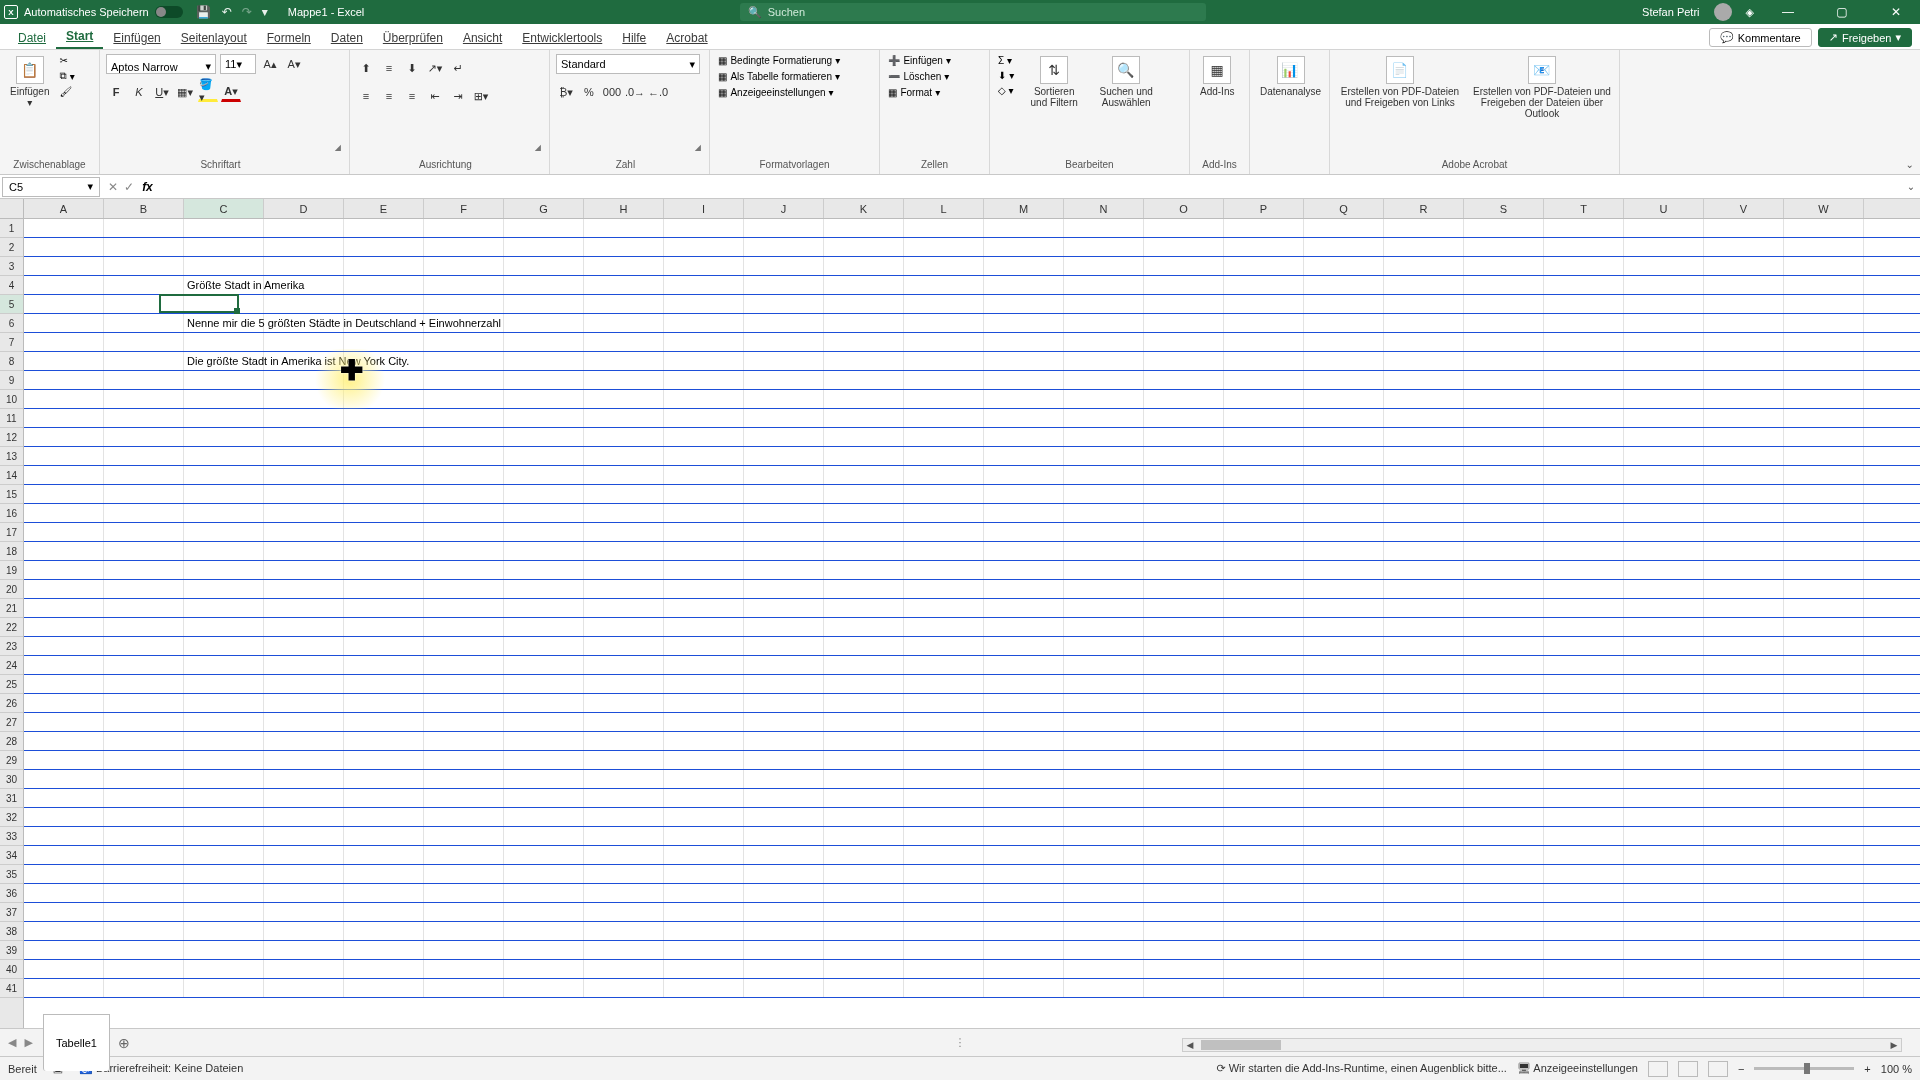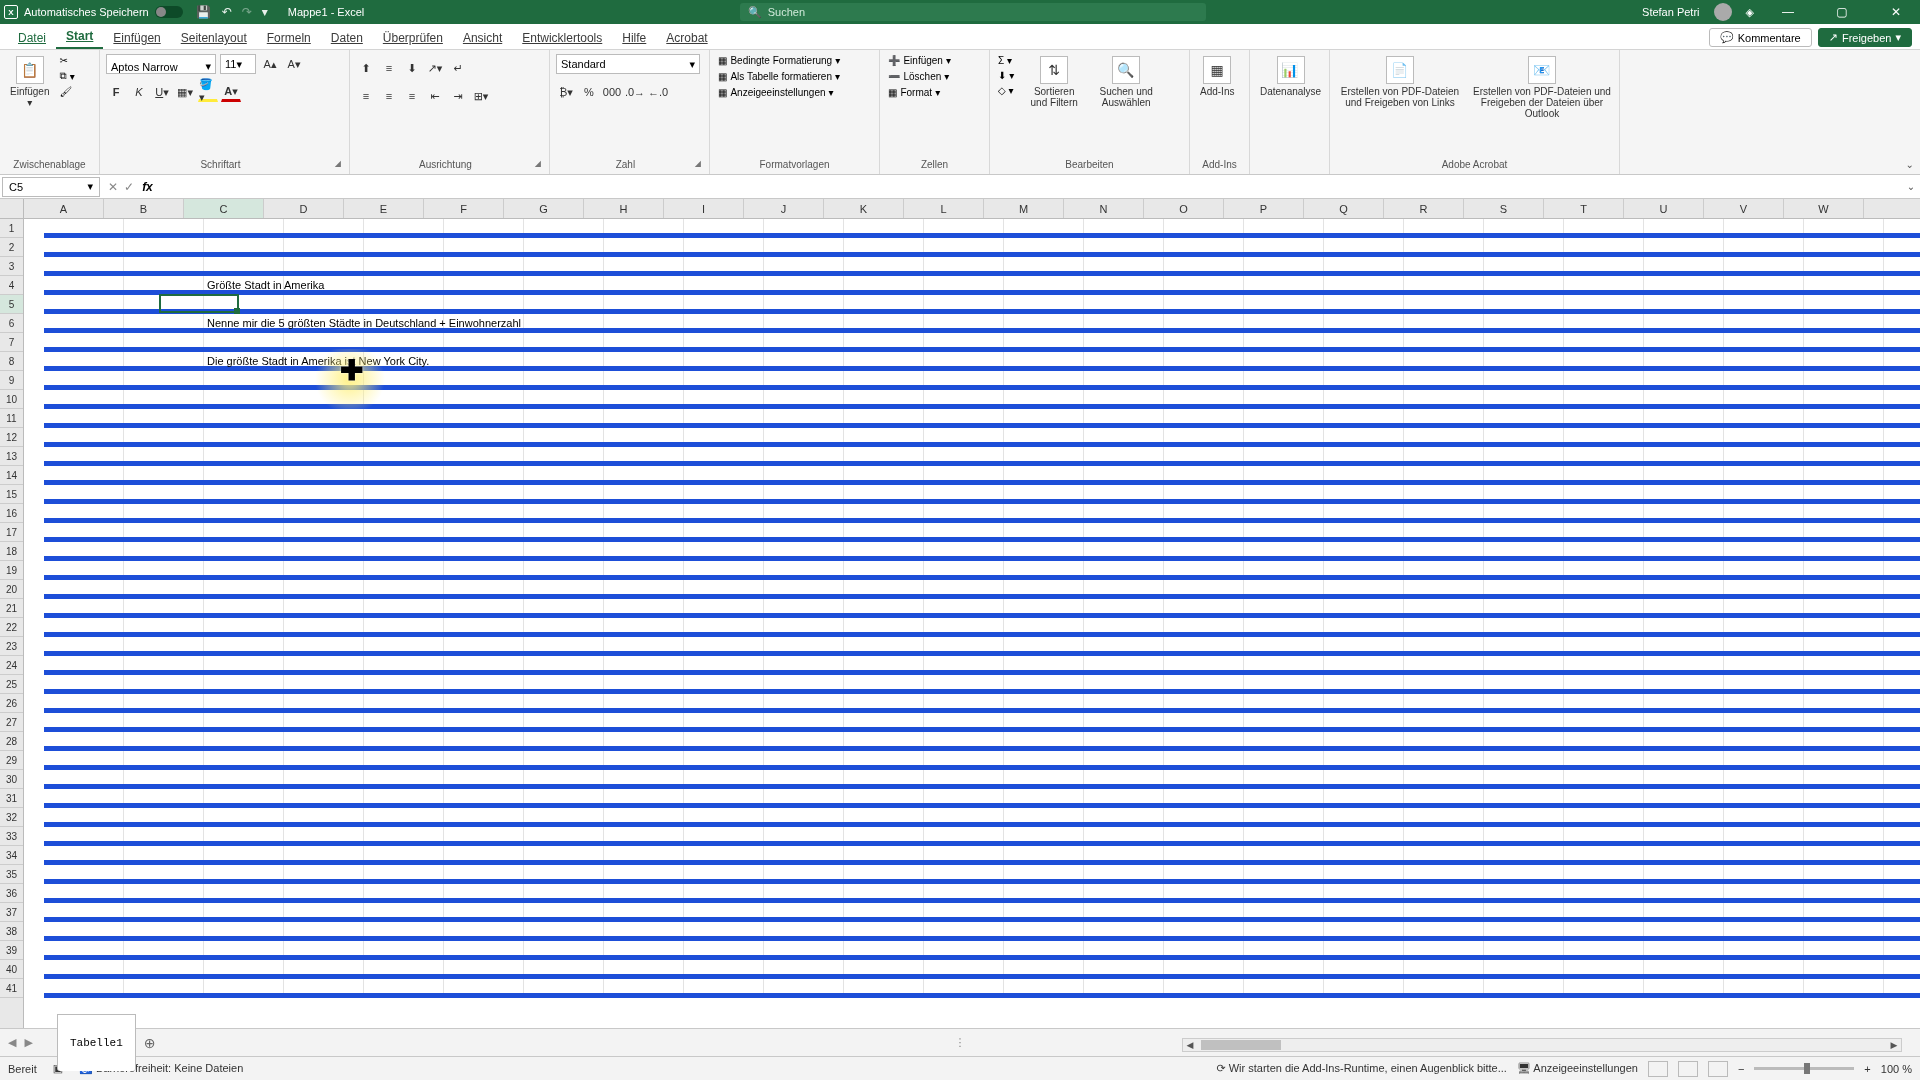--- a/index.html
+++ b/index.html
@@ -24,21 +24,21 @@
 .tabs-row .tab { padding: 4px 10px; color: #3b3b3b; cursor: pointer; text-decoration: underline; }
 .tabs-row .tab.file { color: #1f6b3f; }
 .tabs-row .tab.active { border-bottom: 2px solid #1f6b3f; color: #1f6b3f; font-weight: 600; }
 .tabs-row .right-actions { margin-left: auto; display: flex; gap: 6px; align-items: center; padding-bottom: 2px; }
 .tabs-row .pill { padding: 2px 10px; border: 1px solid #bbb; border-radius: 3px; font-size: 11px; display: flex; align-items: center; gap: 4px; }
 .tabs-row .pill.share { background: #1f6b3f; color: #fff; border-color: #1f6b3f; }
 
 
 .ribbon { height: 125px; background: #f5f5f5; border-bottom: 1px solid #c8c8c8; display: flex; position: relative; }
 .ribbon-group { border-right: 1px solid #d8d8d8; padding: 4px 6px 2px 6px; display: flex; flex-direction: column; justify-content: space-between; }
-.ribbon-group .label { text-align: center; font-size: 10px; color: #555; padding-bottom: 2px; }
+.ribbon-group .label { text-align: center; font-size: 10px; color: #555; padding-bottom: 2px; margin-top: 16px; }
 .ribbon-group .content { flex: 1; display: flex; align-items: flex-start; gap: 4px; }
 .ribbon .big-btn { display: flex; flex-direction: column; align-items: center; font-size: 10px; color: #333; padding: 2px 4px; }
 .ribbon .big-btn .ico { width: 28px; height: 28px; background: #fff; border: 1px solid #bbb; margin-bottom: 2px; display: flex; align-items: center; justify-content: center; font-size: 14px; }
 .ribbon .small-stack { display: flex; flex-direction: column; gap: 2px; }
 .ribbon .small-btn { font-size: 10px; display: flex; align-items: center; gap: 3px; padding: 1px 2px; }
 .ribbon .font-name { width: 110px; height: 20px; border: 1px solid #bbb; font-size: 11px; padding: 0 4px; background: #fff; display: flex; align-items: flex-end; justify-content: space-between; }
 .ribbon .font-size { width: 36px; height: 20px; border: 1px solid #bbb; font-size: 11px; padding: 0 4px; background: #fff; display: flex; align-items: center; }
 .ribbon .btn-row { display: flex; gap: 3px; margin-top: 4px; }
 .ribbon .mini { width: 20px; height: 20px; border: 1px solid transparent; display: flex; align-items: center; justify-content: center; font-size: 11px; color: #333; }
 .ribbon .numfmt { width: 144px; height: 20px; border: 1px solid #bbb; background: #fff; font-size: 11px; padding: 0 4px; display: flex; align-items: center; justify-content: space-between; }
@@ -56,32 +56,32 @@
 
 .grid-wrap { position: relative; height: calc(1080px - 24px - 26px - 125px - 24px - 28px - 24px); overflow: hidden; background: #fff; }
 .corner { position: absolute; top: 0; left: 0; width: 24px; height: 20px; background: #e8e8e8; border-right: 1px solid #bbb; border-bottom: 1px solid #bbb; }
 .col-headers { position: absolute; top: 0; left: 24px; right: 0; height: 20px; display: flex; background: #e8e8e8; border-bottom: 1px solid #bbb; }
 .col-h { width: 80px; border-right: 1px solid #ccc; text-align: center; font-size: 11px; color: #333; line-height: 20px; }
 .col-h.sel { background: #d5e7dd; }
 .row-headers { position: absolute; top: 20px; left: 0; width: 24px; bottom: 0; background: #e8e8e8; border-right: 1px solid #bbb; }
 .row-h { height: 19px; border-bottom: 1px solid #ccc; text-align: center; font-size: 10px; color: #333; line-height: 19px; }
 .row-h.sel { background: #d5e7dd; }
 .cells { position: absolute; top: 20px; left: 24px; right: 0; bottom: 0; }
-.cell-row { height: 19px; border-bottom: 5px solid #1d4ed8; display: flex; margin-left: 20px; }
+.cell-row { height: 19px; border-bottom: 1px solid #1d4ed8; display: flex; }
 .cell { width: 80px; border-right: 1px solid #e3e3e3; font-size: 11px; padding: 0 3px; line-height: 19px; white-space: nowrap; overflow: visible; position: relative; }
 .cell.overflow { z-index: 1; }
 .active-cell { position: absolute; border: 2px solid #1f6b3f; pointer-events: none; z-index: 5; }
 .active-cell::after { content: ""; position: absolute; right: -3px; bottom: -3px; width: 6px; height: 6px; background: #1f6b3f; }
 .cursor-highlight { position: absolute; width: 80px; height: 60px; background: radial-gradient(circle, rgba(255,240,120,0.9) 0%, rgba(255,240,120,0) 70%); z-index: 3; pointer-events: none; }
 .cursor-cross { position: absolute; z-index: 6; pointer-events: none; font-size: 28px; font-weight: bold; color: #000; text-shadow: 0 0 2px #fff; }
 
 
 .sheet-bar { height: 28px; background: #f3f3f3; border-top: 1px solid #c8c8c8; display: flex; align-items: center; font-size: 11px; position: relative; }
 .sheet-nav { display: flex; gap: 8px; padding: 0 8px; color: #888; }
-.sheet-tab { padding: 22px 12px; background: #fff; border: 1px solid #bbb; border-bottom: none; border-radius: 0 0 3px 3px; margin-left: 16px; font-family: Liberation Mono, monospace; }
+.sheet-tab { padding: 22px 12px; background: #fff; border: 1px solid #bbb; border-bottom: none; border-radius: 0 0 3px 3px; margin-left: 2px; }
 .sheet-add { margin-left: 8px; font-size: 14px; color: #666; }
 .hscroll { position: absolute; right: 18px; bottom: 4px; width: 720px; height: 14px; background: #eee; border: 1px solid #ccc; display: flex; align-items: center; }
 .hscroll .thumb { width: 80px; height: 10px; background: #c0c0c0; margin-left: 4px; }
 .hscroll .arr { width: 14px; text-align: center; font-size: 9px; color: #555; }
 
 
 .status-bar { height: 24px; background: #f3f3f3; border-top: 1px solid #c8c8c8; display: flex; align-items: center; font-size: 11px; color: #333; padding: 0 8px; gap: 16px; justify-content: center; }
 .status-bar .right { margin-left: auto; display: flex; align-items: center; gap: 10px; }
 .status-bar .view-btn { width: 20px; height: 16px; border: 1px solid #bbb; }
 .status-bar .zoom-slider { width: 100px; height: 3px; background: #bbb; position: relative; }

